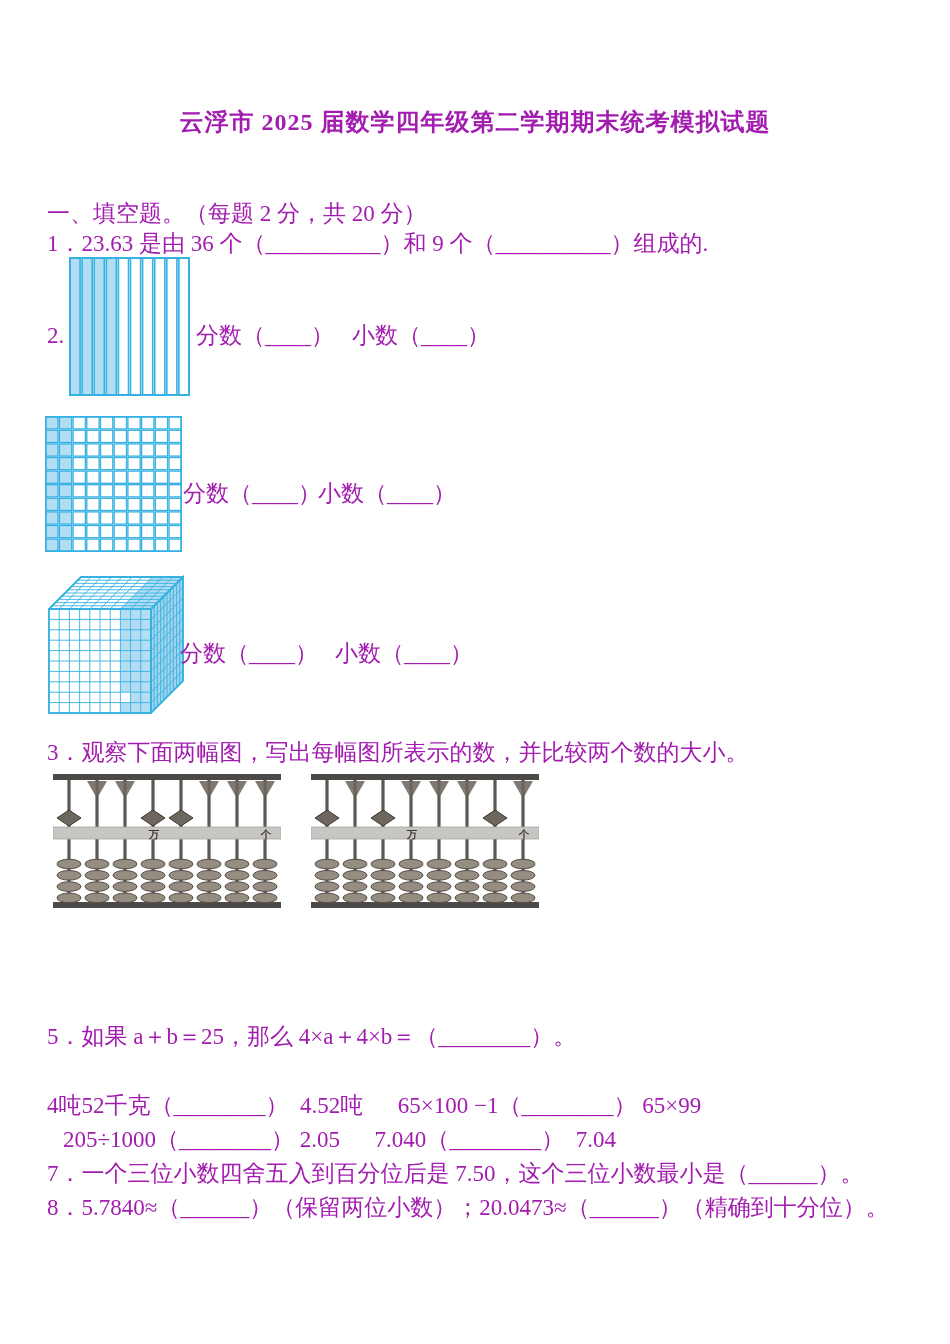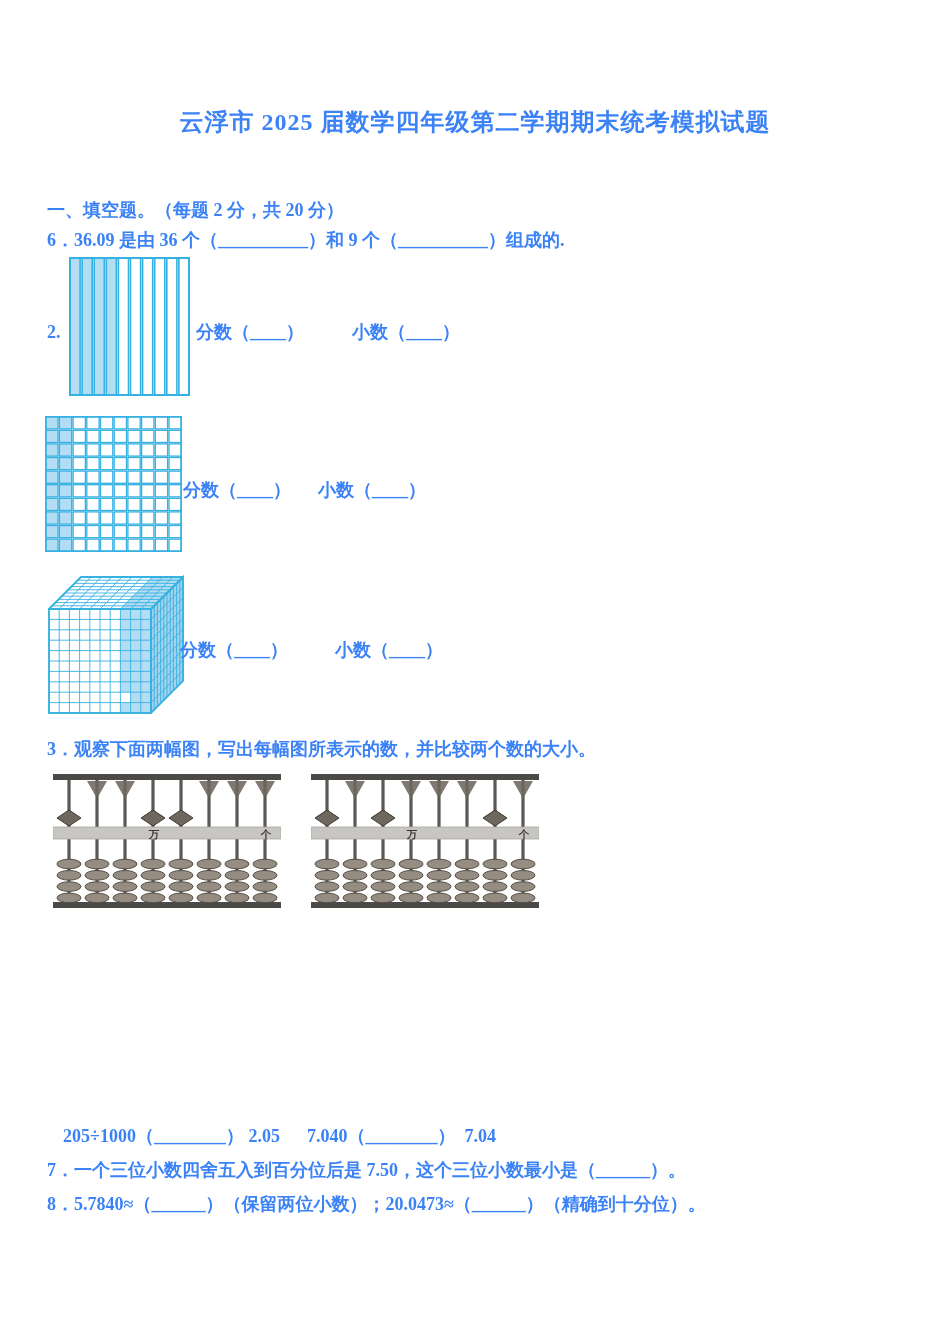--- a/index.html
+++ b/index.html
@@ -1,32 +1,32 @@
 <!DOCTYPE html>
 <html><head>
 <meta charset="utf-8">
 <style>
   html,body{margin:0;padding:0;}
   .page{position:relative;width:950px;height:1344px;background:#ffffff;overflow:hidden;
-        font-family:"Liberation Serif","DejaVu Serif",serif;color:#3b82f6;}
+        font-family:"Liberation Serif","DejaVu Serif",serif;color:#a21caf;}
   .title{position:absolute;left:0;right:0;top:106px;margin:0;text-align:center;
          font-size:24px;font-weight:bold;letter-spacing:1px;}
-  .line{position:absolute;font-size:18px;font-weight:bold;white-space:pre;line-height:1.35;}
+  .line{position:absolute;font-size:23px;font-weight:normal;white-space:pre;line-height:1.35;}
   .fig{position:absolute;}
   .fig svg{display:block;}
 </style>
 </head>
 <body>
 
 <div class="page">
 
   <h1 class="title">云浮市 2025 届数学四年级第二学期期末统考模拟试题</h1>
 
   <div class="line" style="left:47px;top:198px;">一、填空题。（每题 2 分，共 20 分）</div>
-  <div class="line" style="left:47px;top:228px;">6．36.09 是由 36 个（__________）和 9 个（__________）组成的.</div>
+  <div class="line" style="left:47px;top:228px;">1．23.63 是由 36 个（__________）和 9 个（__________）组成的.</div>
 
   <div class="line" style="left:47px;top:320px;">2.</div>
 
   <div id="fig-strip" class="fig" style="left:69px;top:257px;width:121px;height:139px;">
       <svg viewBox="0 0 121 139" width="100%" height="100%">
         <rect x="1" y="1.2" width="10.1" height="136.6" fill="#b3ddf3" stroke="#35b1e2" stroke-width="1.6"></rect>
         <rect x="13.1" y="1.2" width="10.1" height="136.6" fill="#b3ddf3" stroke="#35b1e2" stroke-width="1.6"></rect>
         <rect x="25.2" y="1.2" width="10.1" height="136.6" fill="#b3ddf3" stroke="#35b1e2" stroke-width="1.6"></rect>
         <rect x="37.3" y="1.2" width="10.1" height="136.6" fill="#b3ddf3" stroke="#35b1e2" stroke-width="1.6"></rect>
         <rect x="49.4" y="1.2" width="10.1" height="136.6" fill="#fff" stroke="#35b1e2" stroke-width="1.6"></rect>
@@ -341,17 +341,19 @@
         <ellipse cx="212" cy="92" rx="12" ry="4.8" fill="#958d82" stroke="#564f46" stroke-width="1"></ellipse>
         <ellipse cx="212" cy="103.3" rx="12" ry="4.8" fill="#958d82" stroke="#564f46" stroke-width="1"></ellipse>
         <ellipse cx="212" cy="114.6" rx="12" ry="4.8" fill="#958d82" stroke="#564f46" stroke-width="1"></ellipse>
         <ellipse cx="212" cy="125.9" rx="12" ry="4.8" fill="#958d82" stroke="#564f46" stroke-width="1"></ellipse>
         <rect x="0" y="55" width="228" height="12" fill="#c8c6c2" stroke="#a9a5a0" stroke-width="0.8"></rect>
         <text x="101" y="65.5" text-anchor="middle" font-size="10.5" fill="#3a362f" font-family="&quot;Liberation Serif&quot;,serif" font-weight="bold">万</text>
         <text x="213" y="65.5" text-anchor="middle" font-size="10.5" fill="#3a362f" font-family="&quot;Liberation Serif&quot;,serif" font-weight="bold">个</text>
       </svg>
     </div>
 
+  <div class="line" style="left:47px;top:1021px;">5．如果 a＋b＝25，那么 4×a＋4×b＝（________）。</div>
+  <div class="line" style="left:47px;top:1090px;">4吨52千克（________）  4.52吨      65×100 −1（________） 65×99</div>
   <div class="line" style="left:47px;top:1124px;margin-left:16px;">205÷1000（________） 2.05      7.040（________）  7.04</div>
   <div class="line" style="left:47px;top:1158px;">7．一个三位小数四舍五入到百分位后是 7.50，这个三位小数最小是（______）。</div>
   <div class="line" style="left:47px;top:1192px;">8．5.7840≈（______）（保留两位小数）；20.0473≈（______）（精确到十分位）。</div>
 
 </div>
 
 </body></html>

